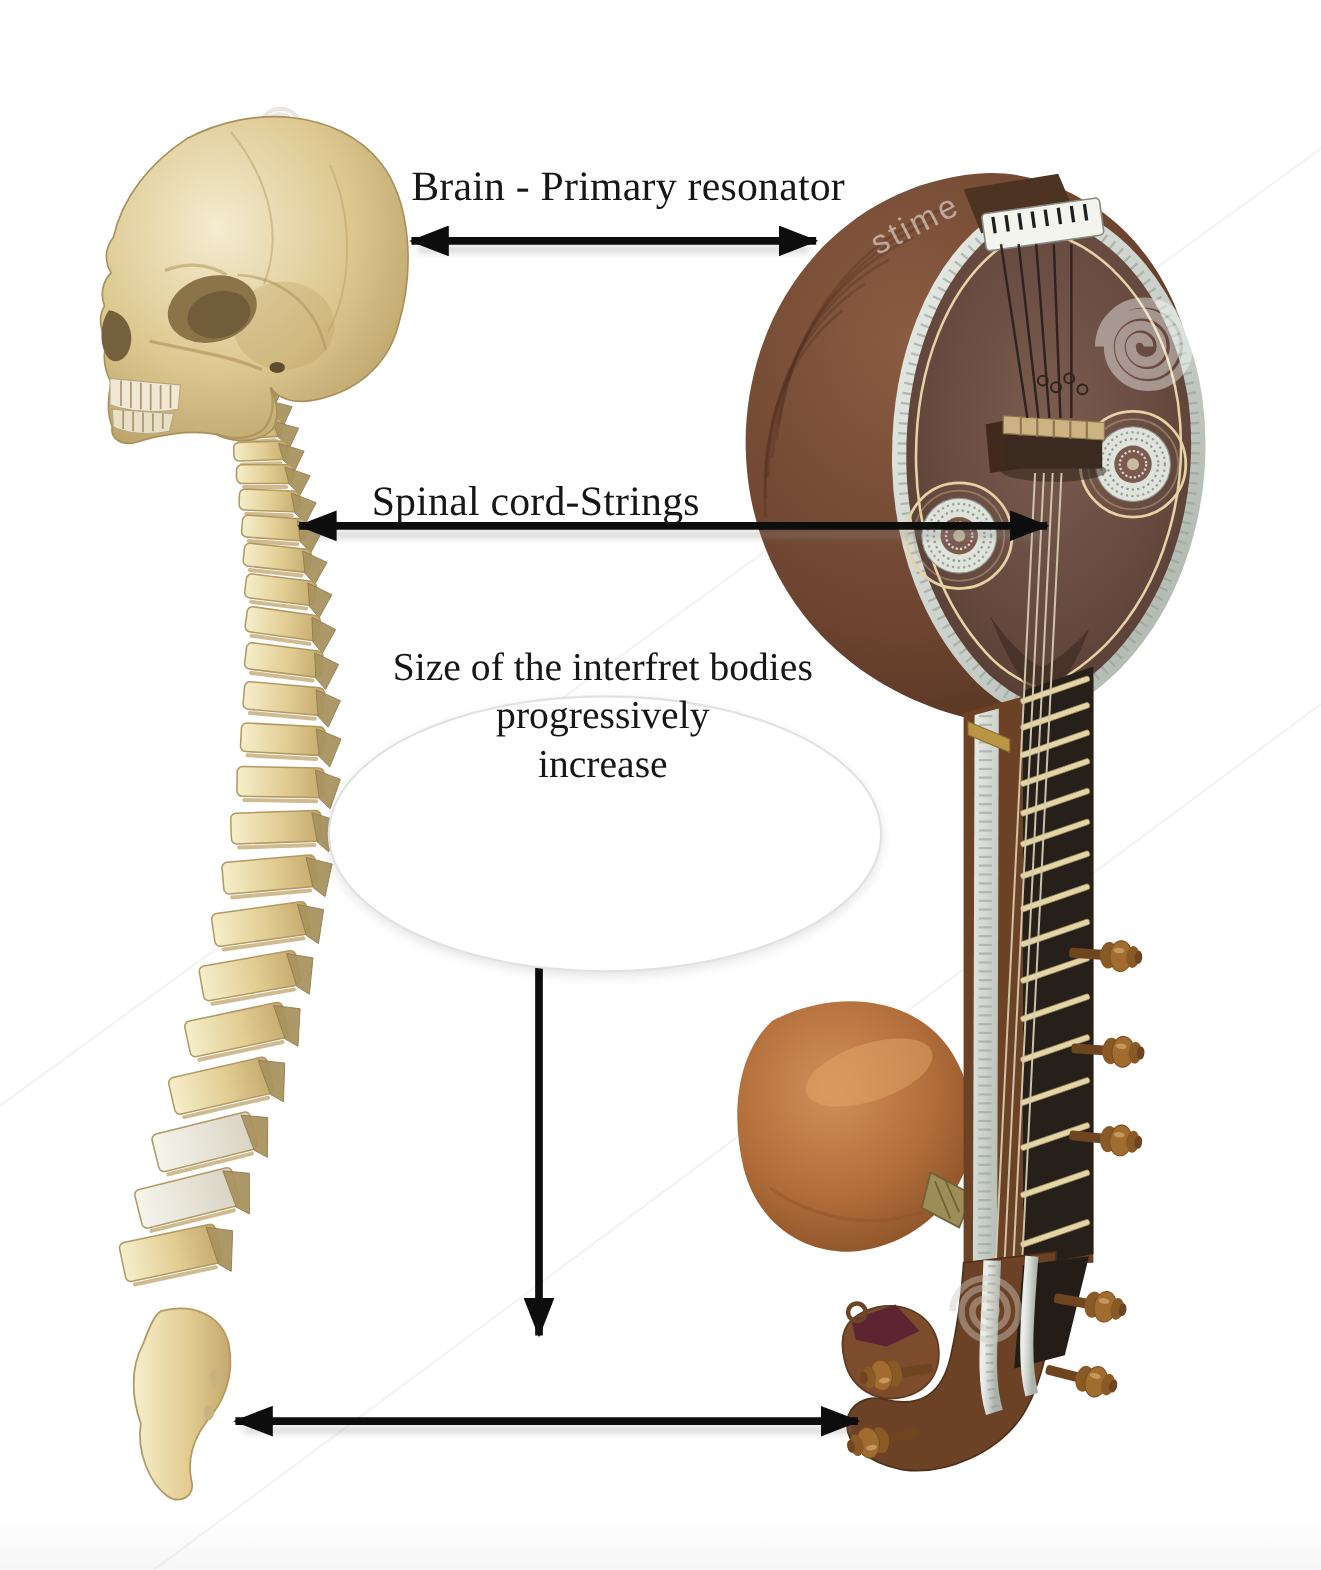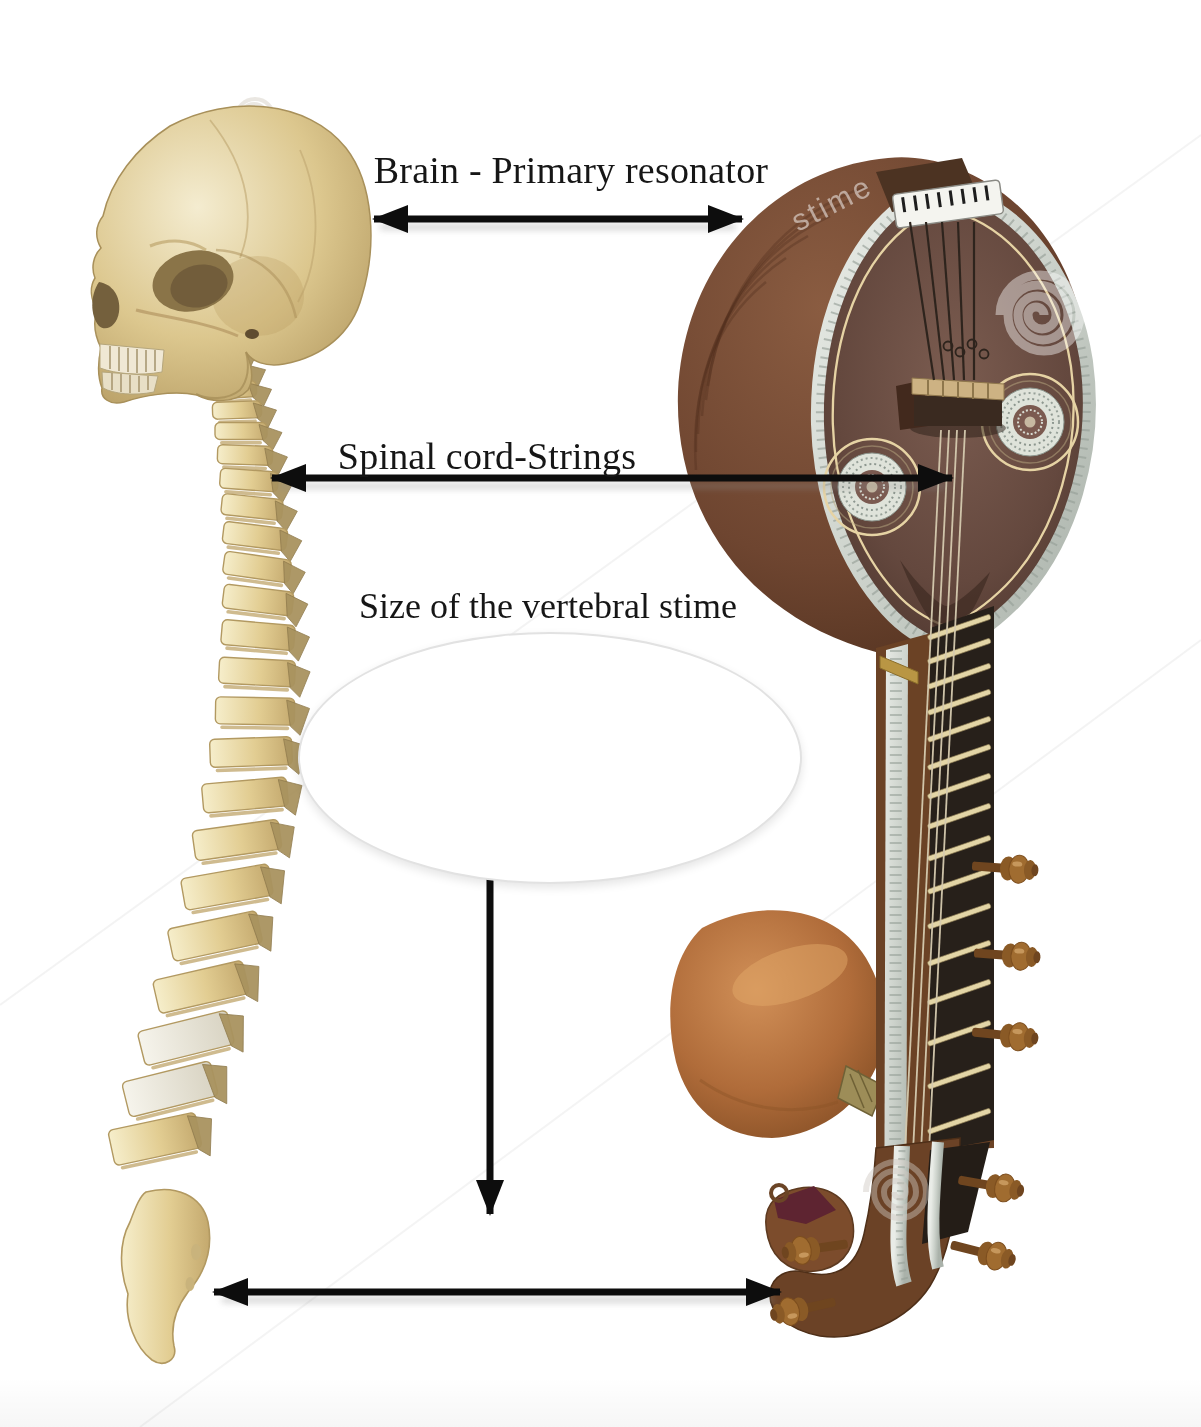--- a/index.html
+++ b/index.html
@@ -422,18 +422,20 @@
       <line x1="490" y1="872" x2="490" y2="1214" marker-end="url(#ah)"></line>
       <line x1="214" y1="1292" x2="780" y2="1292" marker-start="url(#ah)" marker-end="url(#ah)"></line>
     </g>
   </svg>
 
   <div class="label label-spinal">Spinal cord-Strings</div>
   <div class="label label-brain">Brain - Primary resonator</div>
 
   <div class="bubble"></div>
   <div class="bubble-text">
-    <div>Size of the vertebral stime</div>
+    <div>Size of the interfret bodies</div>
+    <div>progressively</div>
+    <div>increase</div>
   </div>
 
 
   <div class="page-shade"></div>
 </div>
 
 </body></html>

